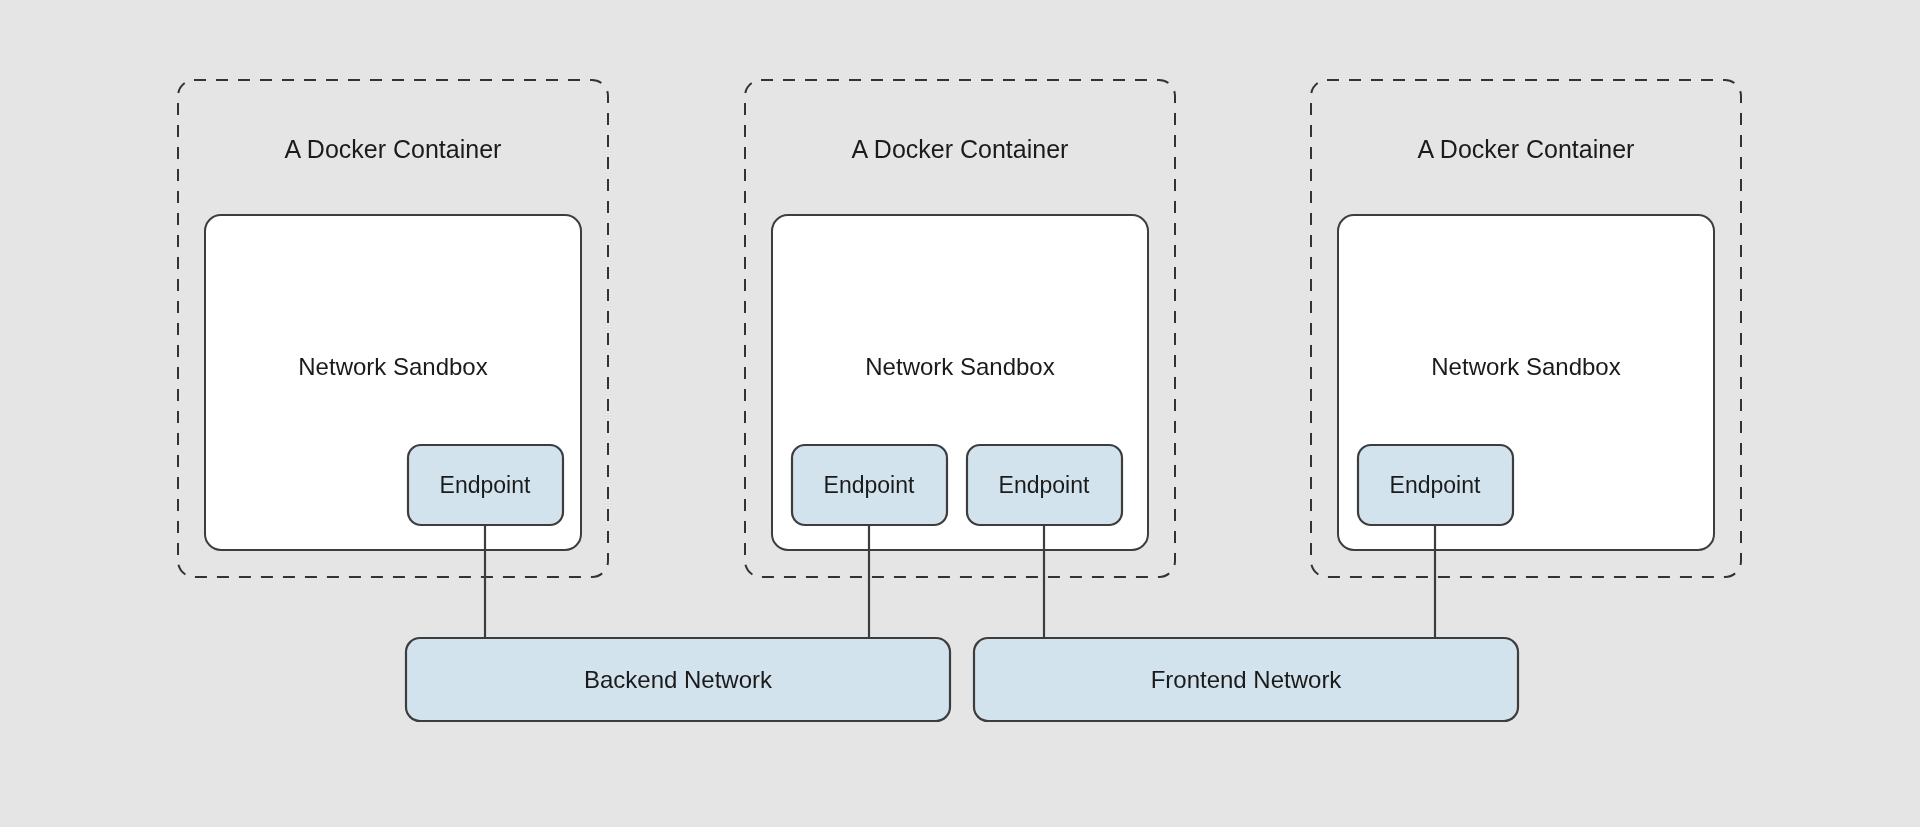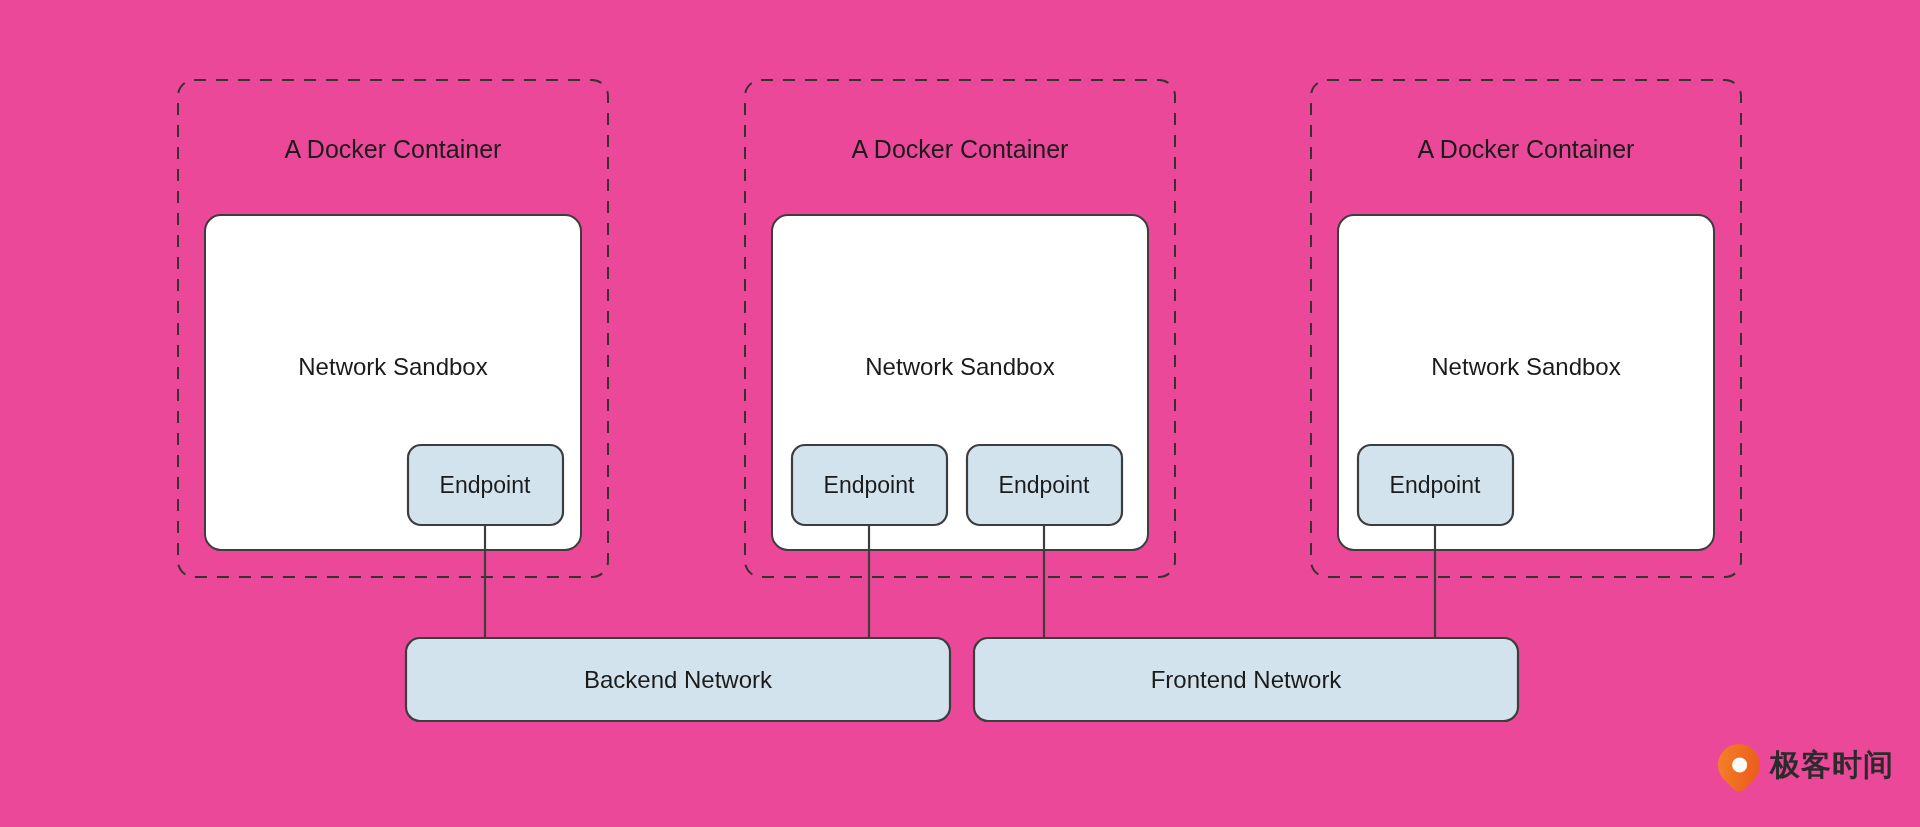--- a/index.html
+++ b/index.html
@@ -10,21 +10,21 @@
   body {
     width: 1920px;
     height: 827px;
     font-family: "Liberation Sans", sans-serif;
     overflow: hidden;
   }
   #stage {
     position: relative;
     width: 1920px;
     height: 827px;
-    background: #ec4899;
+    background: #e5e5e5;
   }
   svg.diagram {
     position: absolute;
     inset: 0;
     width: 1920px;
     height: 827px;
     display: block;
   }
   .dashed-box {
     fill: none;
@@ -158,18 +158,14 @@
       <text class="t-network-label" x="678" y="688" text-anchor="middle">Backend Network</text>
     </g>
 
     <g>
       <rect class="network-bar" x="974" y="638" width="544" height="83" rx="14" ry="14"></rect>
       <text class="t-network-label" x="1246" y="688" text-anchor="middle">Frontend Network</text>
     </g>
 
   </svg>
 
-  <div id="logo">
-    <span class="mark"></span>
-    <span class="wordmark">极客时间</span>
-  </div>
 
 </div>
 
 </body></html>

